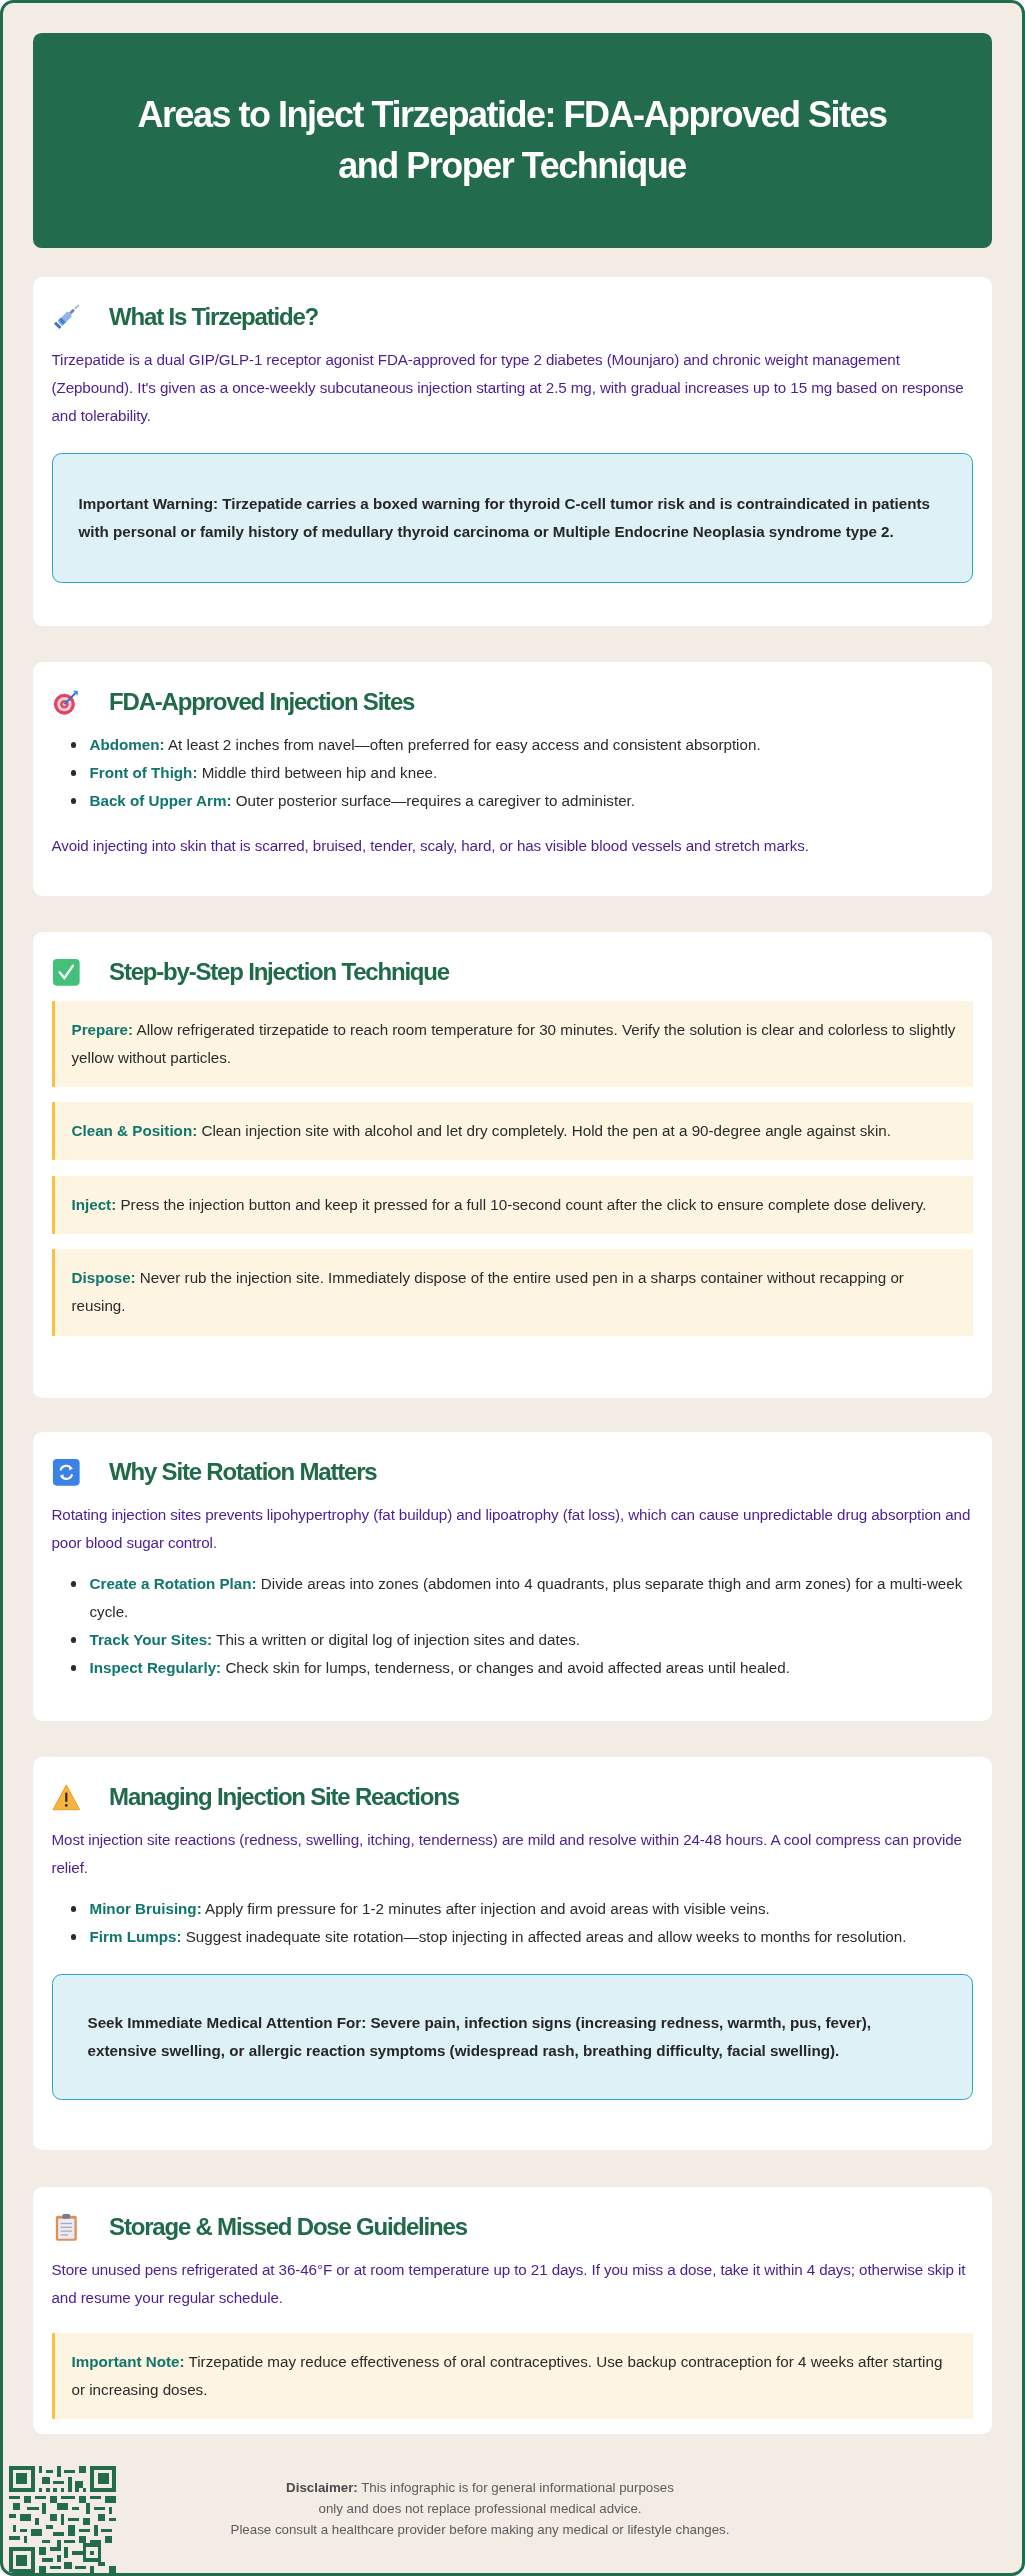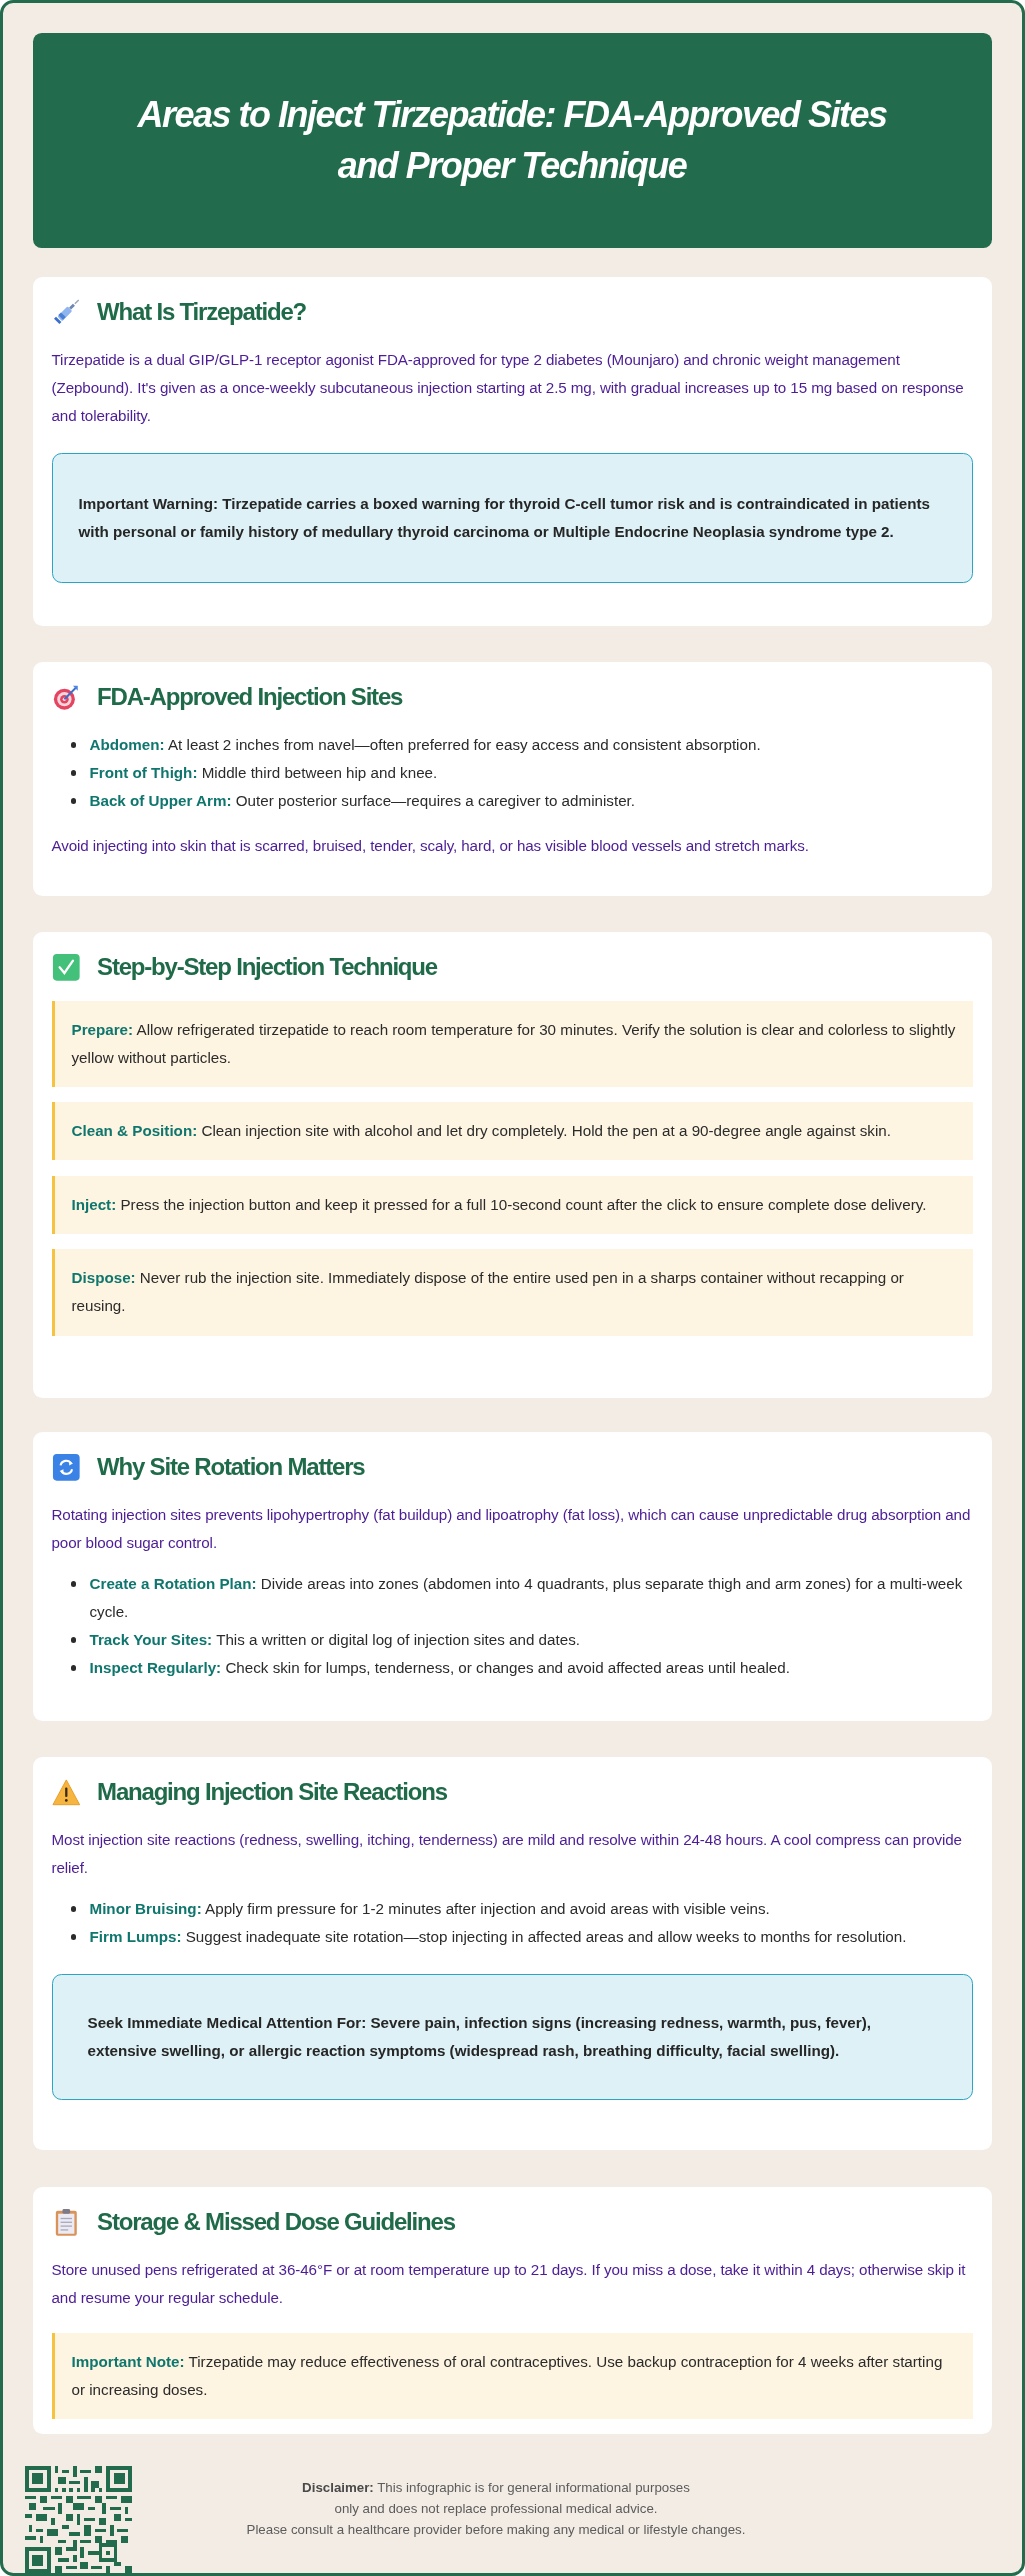--- a/index.html
+++ b/index.html
@@ -11,34 +11,33 @@
     background: #f3ece4;
     border: 3.8px solid #226b4d;
     border-radius: 13.3px;
     overflow: hidden;
   }
   .header {
     position: absolute; left: 29.5px; top: 29.5px; width: 959px; height: 215px;
     background: #226b4d; border-radius: 8.6px;
     display: flex; align-items: center; justify-content: center;
     padding: 0 76px;
-    font-style: italic;
   }
   .header h1 {
     color: #ffffff; text-align: center;
     font-family: "Liberation Sans", sans-serif; font-weight: 700;
     font-size: 36px; line-height: 51px; letter-spacing: -1.5px;
   }
   .card {
     position: absolute; left: 29.5px; width: 959px;
     background: #ffffff; border-radius: 9.5px;
     padding: 21px 19px 19px 19px;
   }
   .card-title {
-    display: flex; gap: 17px;
+    display: flex; align-items: center; gap: 29px;
     height: 38px; margin-bottom: 9.5px;
   }
   .card-title .icon { width: 28.6px; height: 28.6px; flex: 0 0 28.6px; display: flex; align-items: center; justify-content: center; }
   .card-title h2 {
     color: #1f6a48; font-weight: 700; font-size: 24px; letter-spacing: -1.2px;
     font-family: "Liberation Sans", sans-serif;
   }
   p.body { font-size: 15.2px; line-height: 28px; color: #4c1d95; letter-spacing: -0.1px; }
   ul.bullets { list-style: none; margin: 13.3px 0 0 19px; }
   ul.bullets li { position: relative; padding-left: 19px; font-size: 15.2px; line-height: 28px; color: #2b2b2b; }
@@ -48,21 +47,21 @@
     background: #ddf1f6; border: 1.9px solid #2aa5c4; border-radius: 9.5px;
     padding: 36px 26px; margin-top: 23px;
     font-size: 15.2px; line-height: 28px; font-weight: 700; color: #262626;
   }
   .note {
     background: #fdf4e1; border-left: 3.8px solid #f5c242;
     padding: 15.2px 17px; font-size: 15.2px; line-height: 28px; color: #2b2b2b;
   }
   .step + .step { margin-top: 15.2px; }
   .footer {
-    position: absolute; left: 16px; top: 2457px; width: 840px; height: 115px;
+    position: absolute; left: 0; top: 2457px; width: 840px; height: 115px;
   }
   .qr { position: absolute; left: 5.7px; top: 5.7px; width: 107px; height: 107px; }
   .disclaimer {
     position: absolute; left: 114px; right: 0; top: 17px; text-align: center;
     font-size: 13.3px; line-height: 21px; color: #5c5c5c;
   }
   .disclaimer b { font-weight: 700; color: #4a4a4a; }
 </style>
 </head>
 <body>

